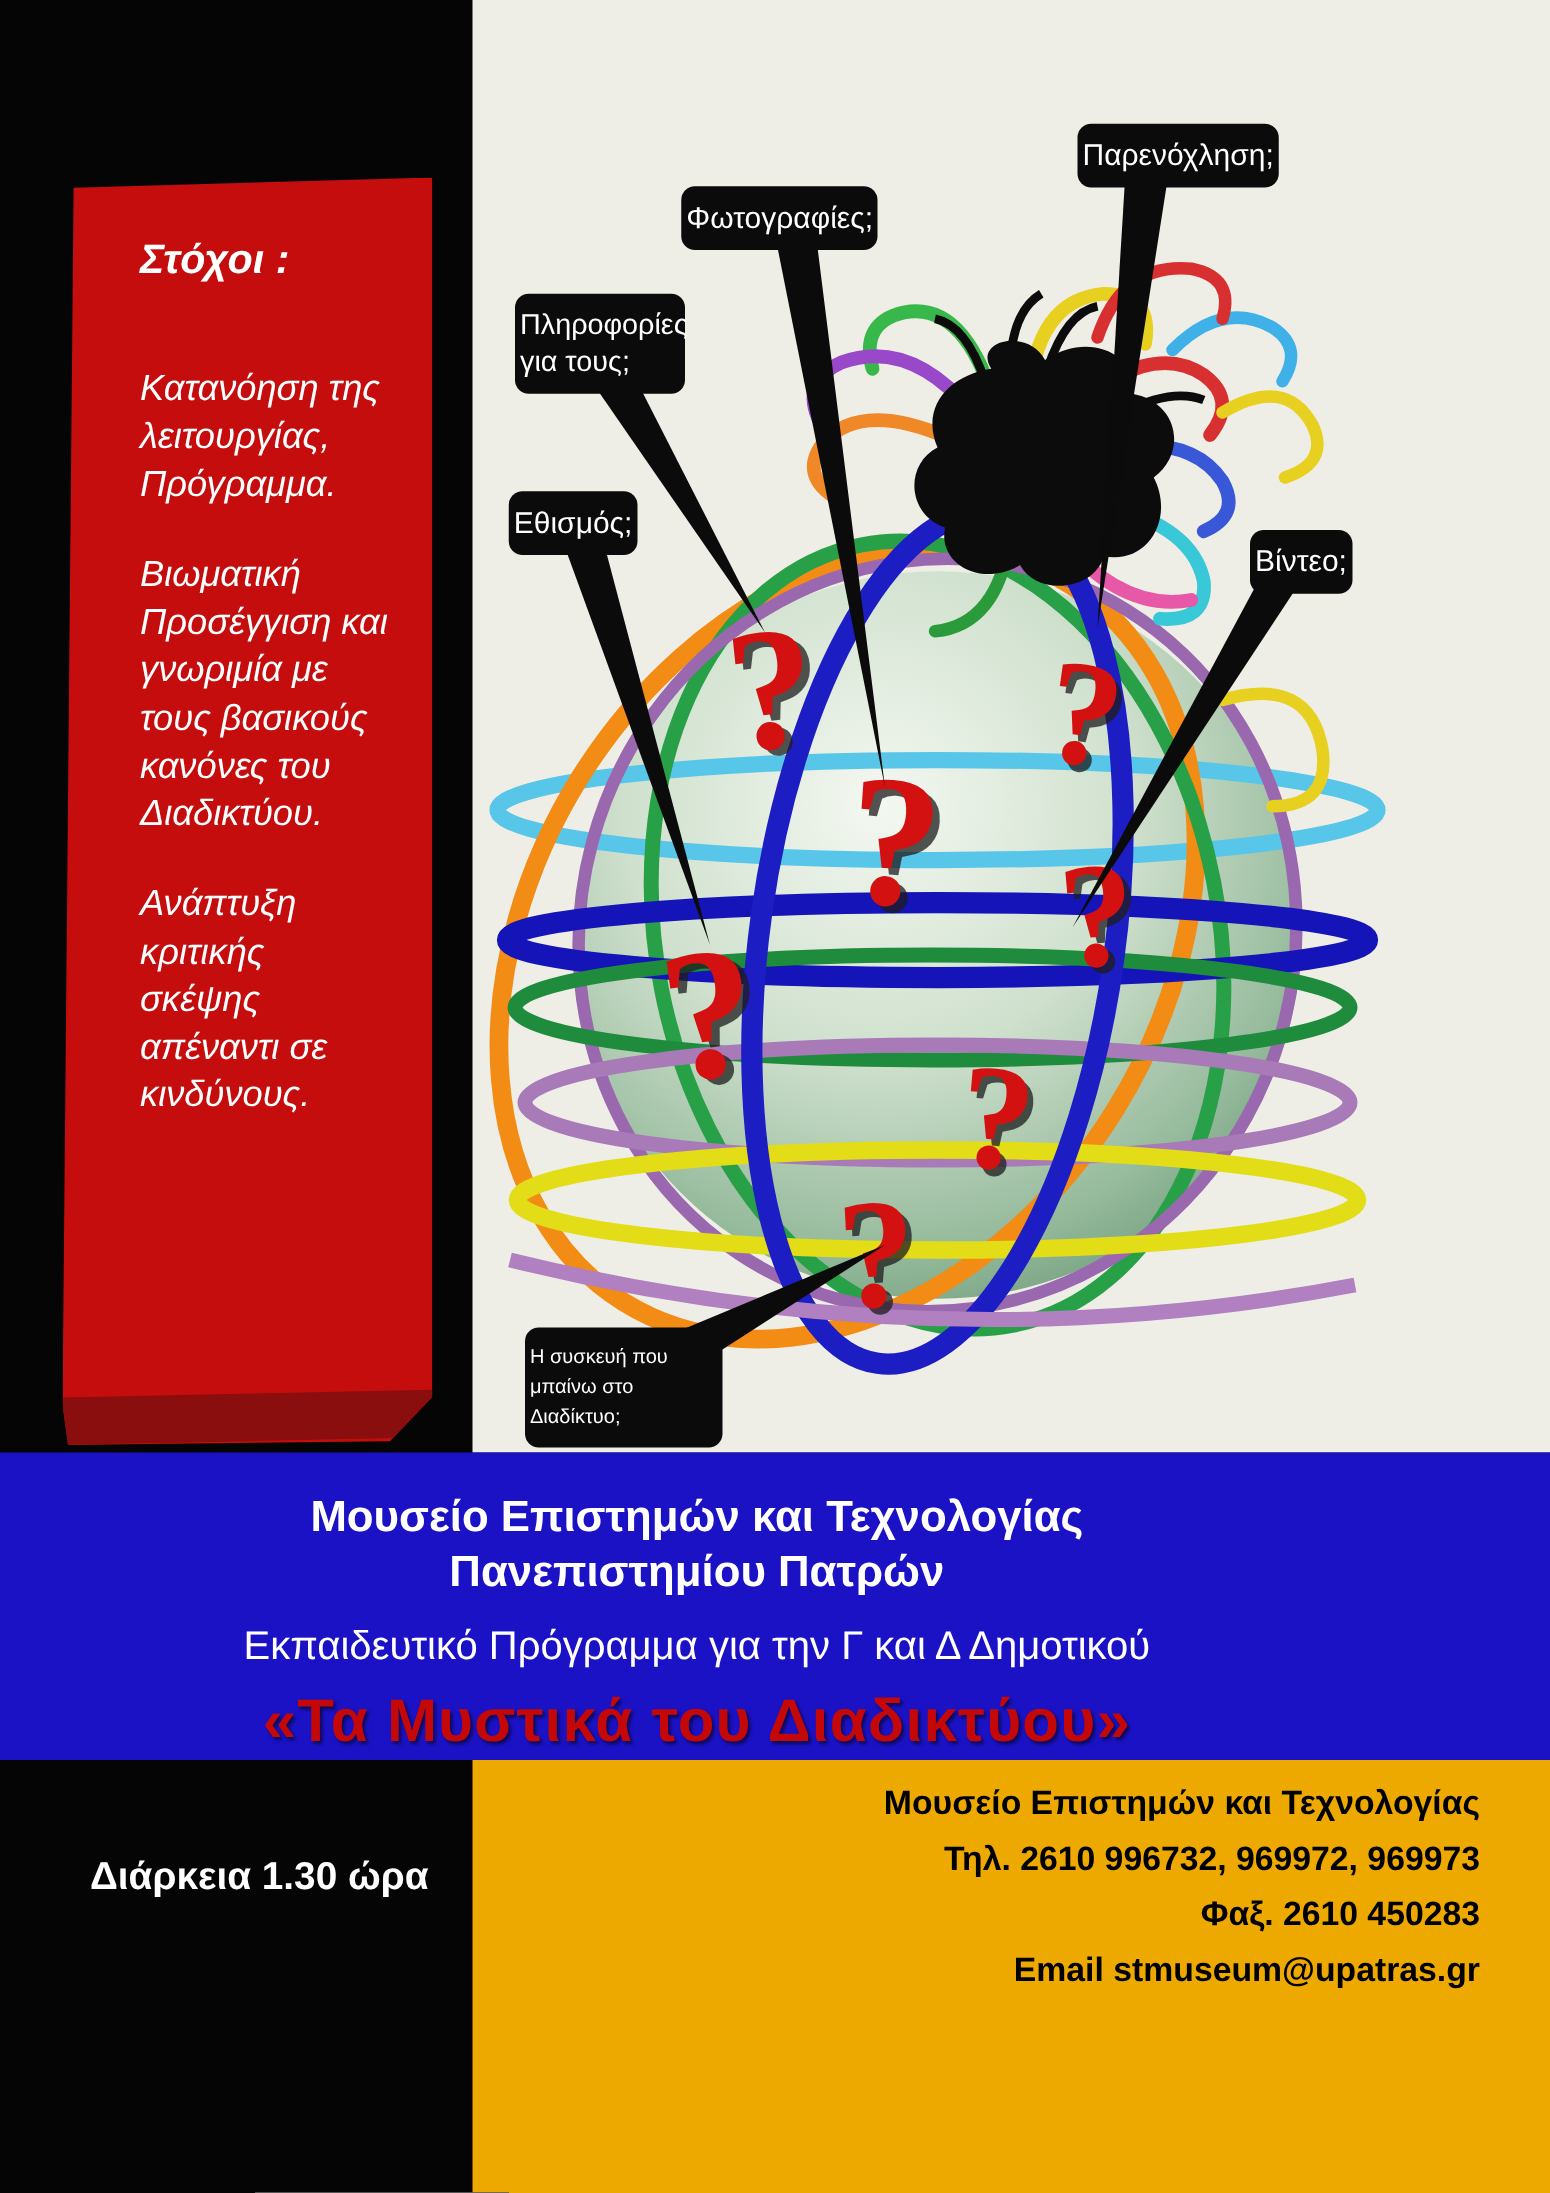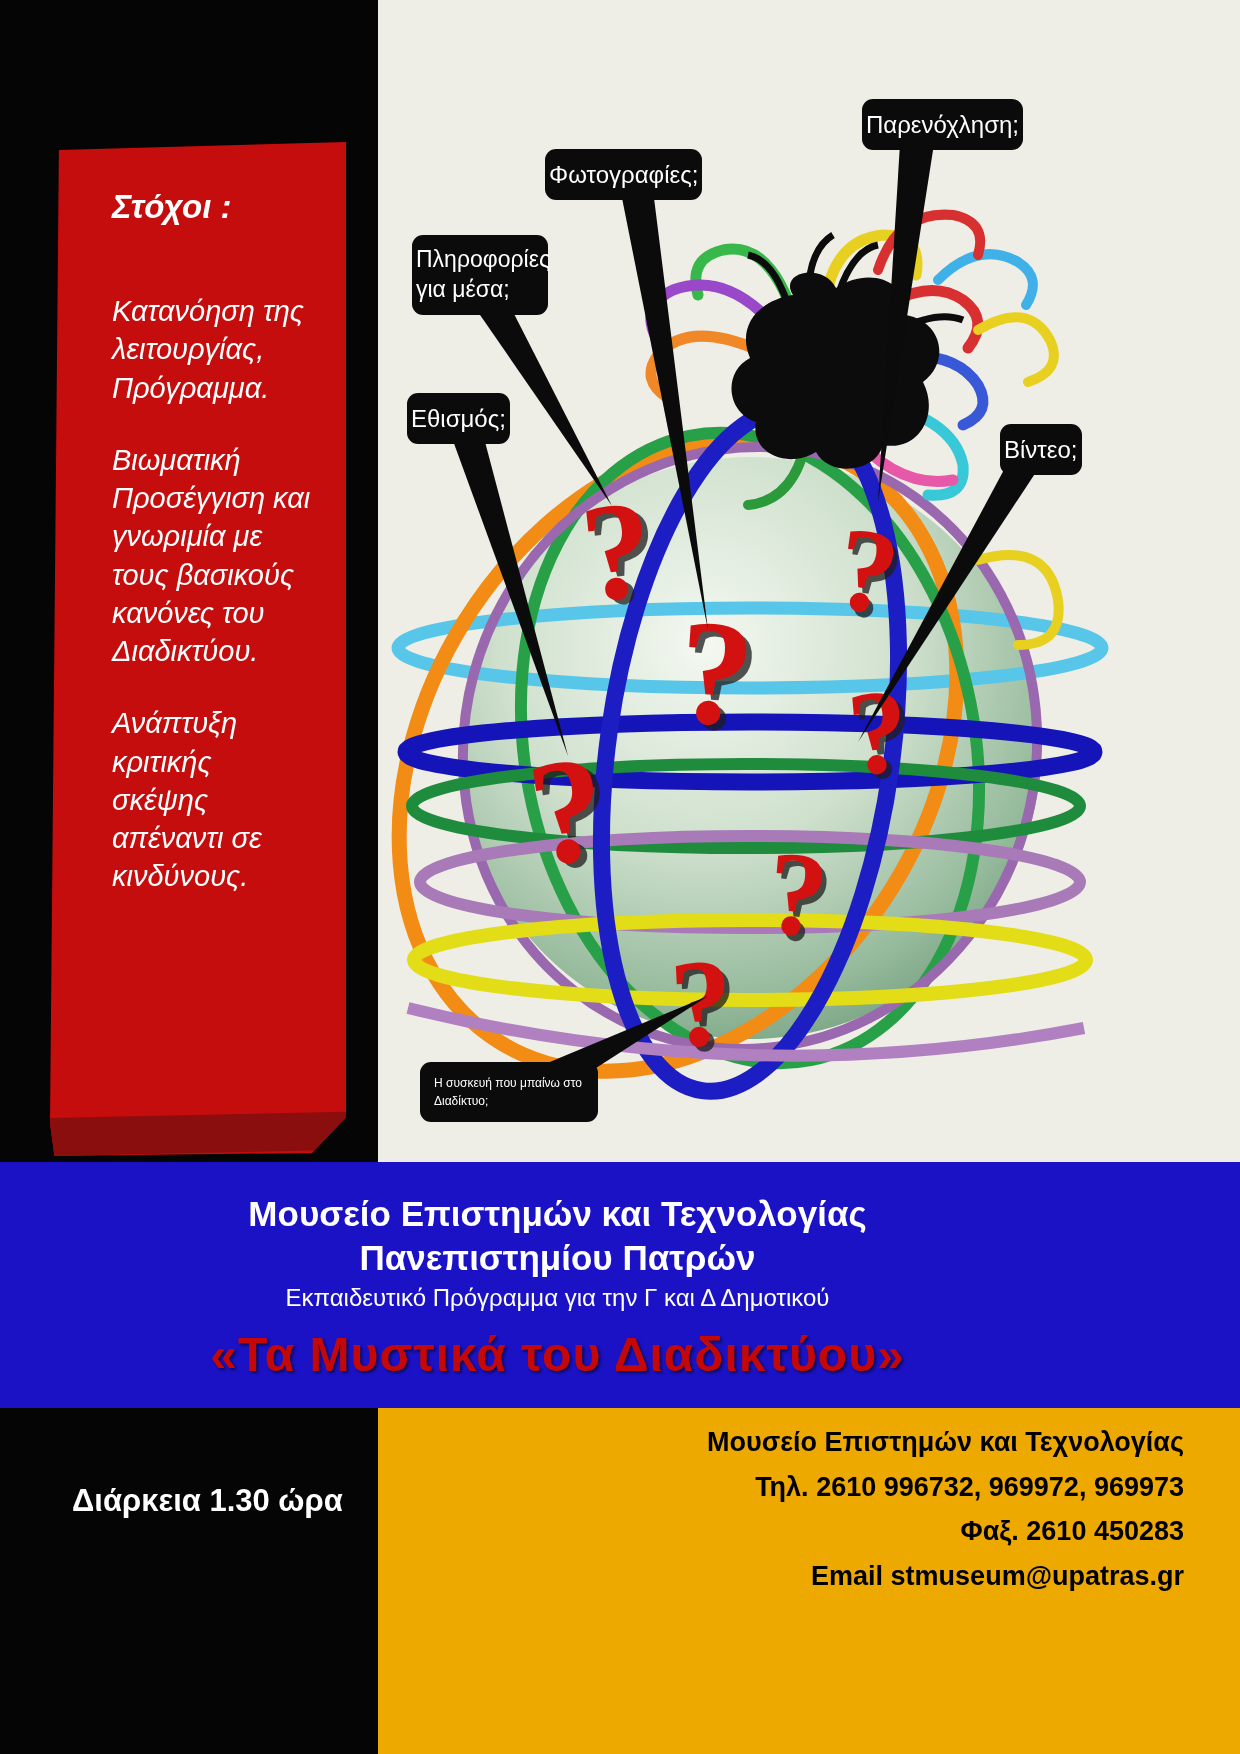--- a/index.html
+++ b/index.html
@@ -29,34 +29,34 @@
   .tails-svg { position:absolute; left:0; top:0; z-index:5; pointer-events:none; }
   .bubble {
     position:absolute; z-index:6; background:#0b0b0b; color:#ffffff;
     border-radius:11px; padding:10px 4px; font-size:24px; line-height:1.3;
   }
   .b-par { left:862px;  top:99px; }
   .b-pho { left:545px;  top:149px; }
   .b-pli { left:412px;  top:235px;  max-width:128px; font-size:23px; }
   .b-eth { left:407px;  top:393px; }
   .b-vid { left:1000px; top:424px; }
-  .b-dev { left:420px;  top:1062px; max-width:150px; font-size:12px; line-height:1.5; padding:12px 14px; }
+  .b-dev { left:420px;  top:1062px; max-width:150px; font-size:16px; line-height:1.5; padding:12px 4px; }
 
   
   .qm    { fill:#d31111; font-weight:bold; font-family:"Liberation Serif","DejaVu Serif",serif; }
   .qm-sh { fill:#1d1d1d; opacity:0.75; font-weight:bold; font-family:"Liberation Serif","DejaVu Serif",serif; }
 
   
   .blue-band {
     position:absolute; left:0; top:1162px; width:1240px; height:246px;
     background:#1b12c6; z-index:7; color:#ffffff; text-align:center;
   }
   .bb-inner { padding:30px 125px 0 0; }
   .bb-line1, .bb-line2 { font-size:35px; font-weight:bold; line-height:1.26; }
-  .bb-sub   { font-size:24px; margin-top:4px; }
+  .bb-sub   { font-size:32px; margin-top:18px; }
   .bb-title { font-size:48px; font-weight:bold; color:#c40808; margin-top:15px;
               letter-spacing:1px; text-shadow:2px 2px 3px rgba(0,0,0,0.55); }
 
   
   .bottom-black { position:absolute; left:0; top:1408px; width:378px; height:346px; background:#050505; z-index:7; }
   .duration { position:absolute; left:72px; top:75px; color:#ffffff; font-size:31px; font-weight:bold; }
   .bottom-gold { position:absolute; left:378px; top:1408px; width:862px; height:346px; background:#eda900; z-index:7; }
   .contact { padding:12px 56px 0 0; text-align:right; font-weight:bold; font-size:27px; line-height:1.65; color:#000000; }
 </style>
 </head>
@@ -162,21 +162,21 @@
     <polygon points="900,144 934,144 878,502" fill="#0b0b0b"></polygon>
     <polygon points="622,198 654,198 708,630" fill="#0b0b0b"></polygon>
     <polygon points="478,312 510,306 612,506" fill="#0b0b0b"></polygon>
     <polygon points="452,438 484,438 568,756" fill="#0b0b0b"></polygon>
     <polygon points="1006,466 1040,466 858,742" fill="#0b0b0b"></polygon>
     <polygon points="545,1064 568,1086 708,996" fill="#0b0b0b"></polygon>
   </svg>
 
   <div class="bubble b-par">Παρενόχληση;</div>
   <div class="bubble b-pho">Φωτογραφίες;</div>
-  <div class="bubble b-pli">Πληροφορίες για μέσα;</div>
+  <div class="bubble b-pli">Πληροφορίες για τους;</div>
   <div class="bubble b-eth">Εθισμός;</div>
   <div class="bubble b-vid">Βίντεο;</div>
   <div class="bubble b-dev">Η συσκευή που μπαίνω  στο Διαδίκτυο;</div>
 
   <div class="blue-band">
     <div class="bb-inner">
       <div class="bb-line1">Μουσείο  Επιστημών και Τεχνολογίας</div>
       <div class="bb-line2">Πανεπιστημίου Πατρών</div>
       <div class="bb-sub">Εκπαιδευτικό Πρόγραμμα για την Γ και Δ Δημοτικού</div>
       <div class="bb-title">«Τα Μυστικά του Διαδικτύου»</div>

